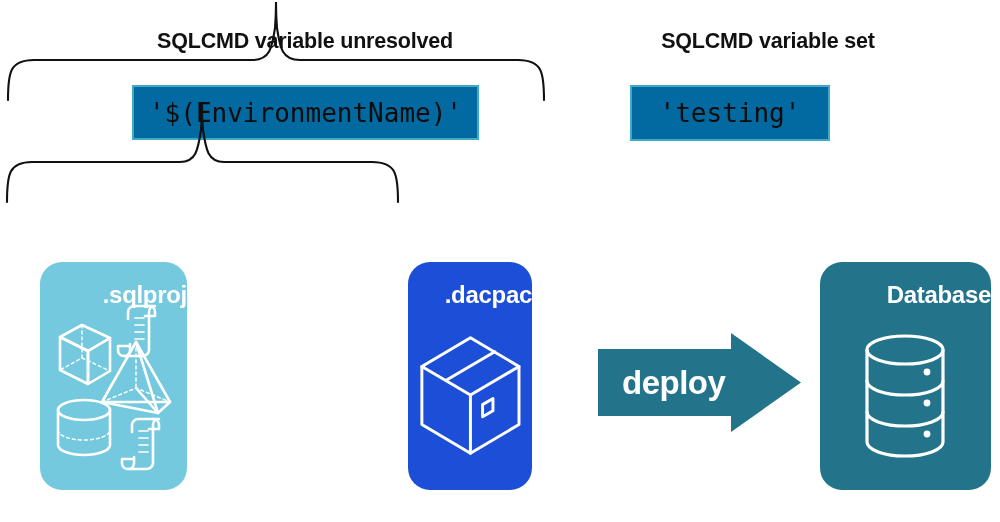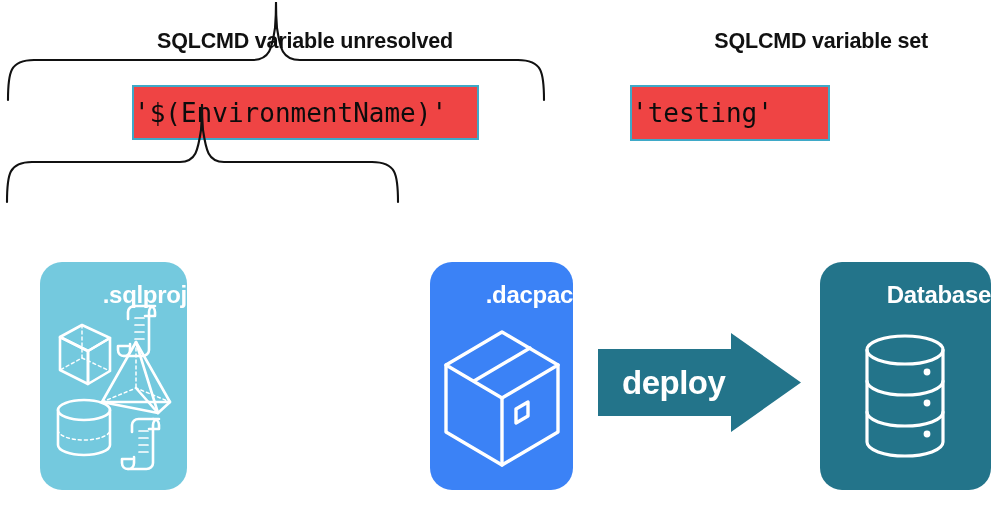--- a/index.html
+++ b/index.html
@@ -28,31 +28,31 @@
     position: absolute;
     text-align: center;
     font-family: "Liberation Sans", sans-serif;
     font-weight: bold;
     font-size: 21.5px;
     letter-spacing: -0.2px;
     color: #111111;
     white-space: nowrap;
   }
   #hdr-left  { left: 105px; top: 29px; width: 400px; }
-  #hdr-right { left: 608px; top: 29px; width: 320px; text-align: right; }
+  #hdr-right { left: 608px; top: 29px; width: 320px; }
 
   
   .codebox {
     position: absolute;
     box-sizing: border-box;
-    background: #ef4444;
+    background: #0369a1;
     border: 2.2px solid #3FA9C8;
     display: flex;
     align-items: center;
-    justify-content: flex-start;
+    justify-content: center;
   }
   .codebox span {
     font-family: "DejaVu Sans Mono", "Liberation Mono", monospace;
     font-size: 26px;
     color: #0c0c0c;
     letter-spacing: 0px;
     white-space: nowrap;
   }
   #codebox-left  { left: 132px; top: 85px; width: 347px; height: 55px; }
   #codebox-right { left: 630px; top: 85px; width: 200px; height: 56px; }
@@ -86,21 +86,21 @@
   }
   .card-art {
     position: absolute;
     left: 0;
     top: 0;
     width: 100%;
     height: 100%;
   }
 
   #card-sqlproj  { left: 40px;  top: 262px; width: 147px; height: 228px; background: #74C9DE; }
-  #card-dacpac   { left: 430px; top: 262px; width: 143px; height: 228px; background: #3b82f6; }
+  #card-dacpac   { left: 408px; top: 262px; width: 124px; height: 228px; background: #1d4ed8; }
   #card-database { left: 820px; top: 262px; width: 171px; height: 228px; background: #23748A; }
 
   
   .arrow {
     position: absolute;
   }
   .arrow-label {
     position: absolute;
     top: 0;
     left: 0;

